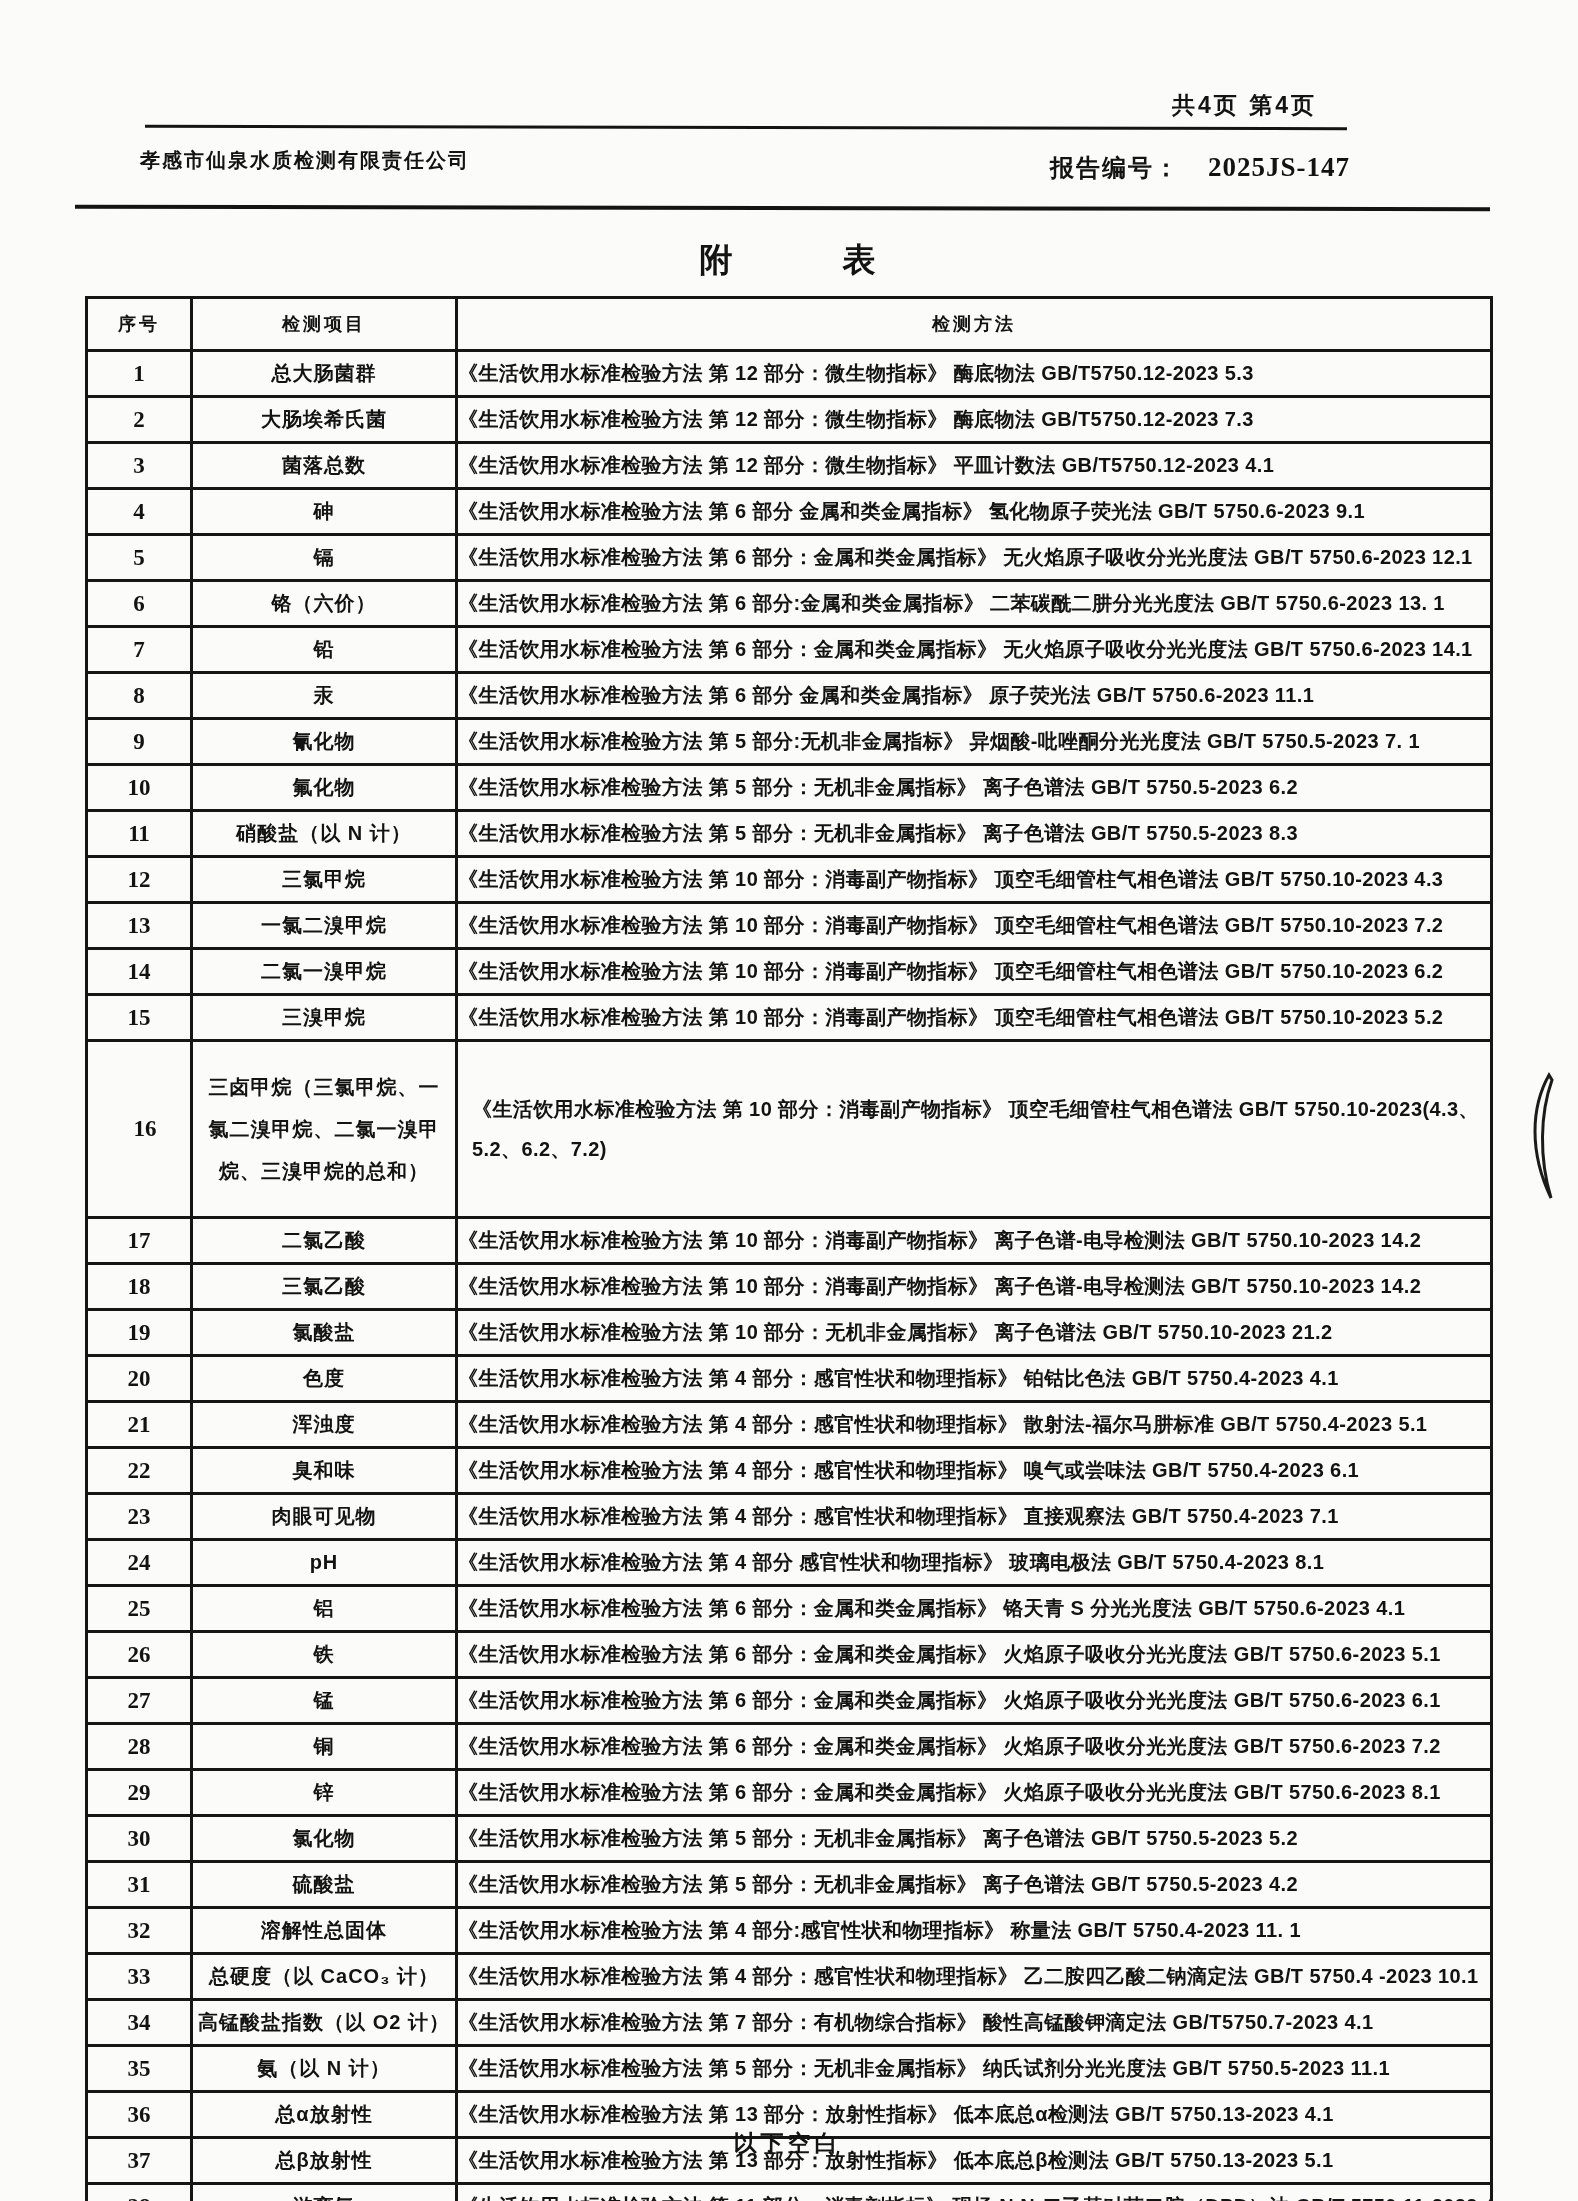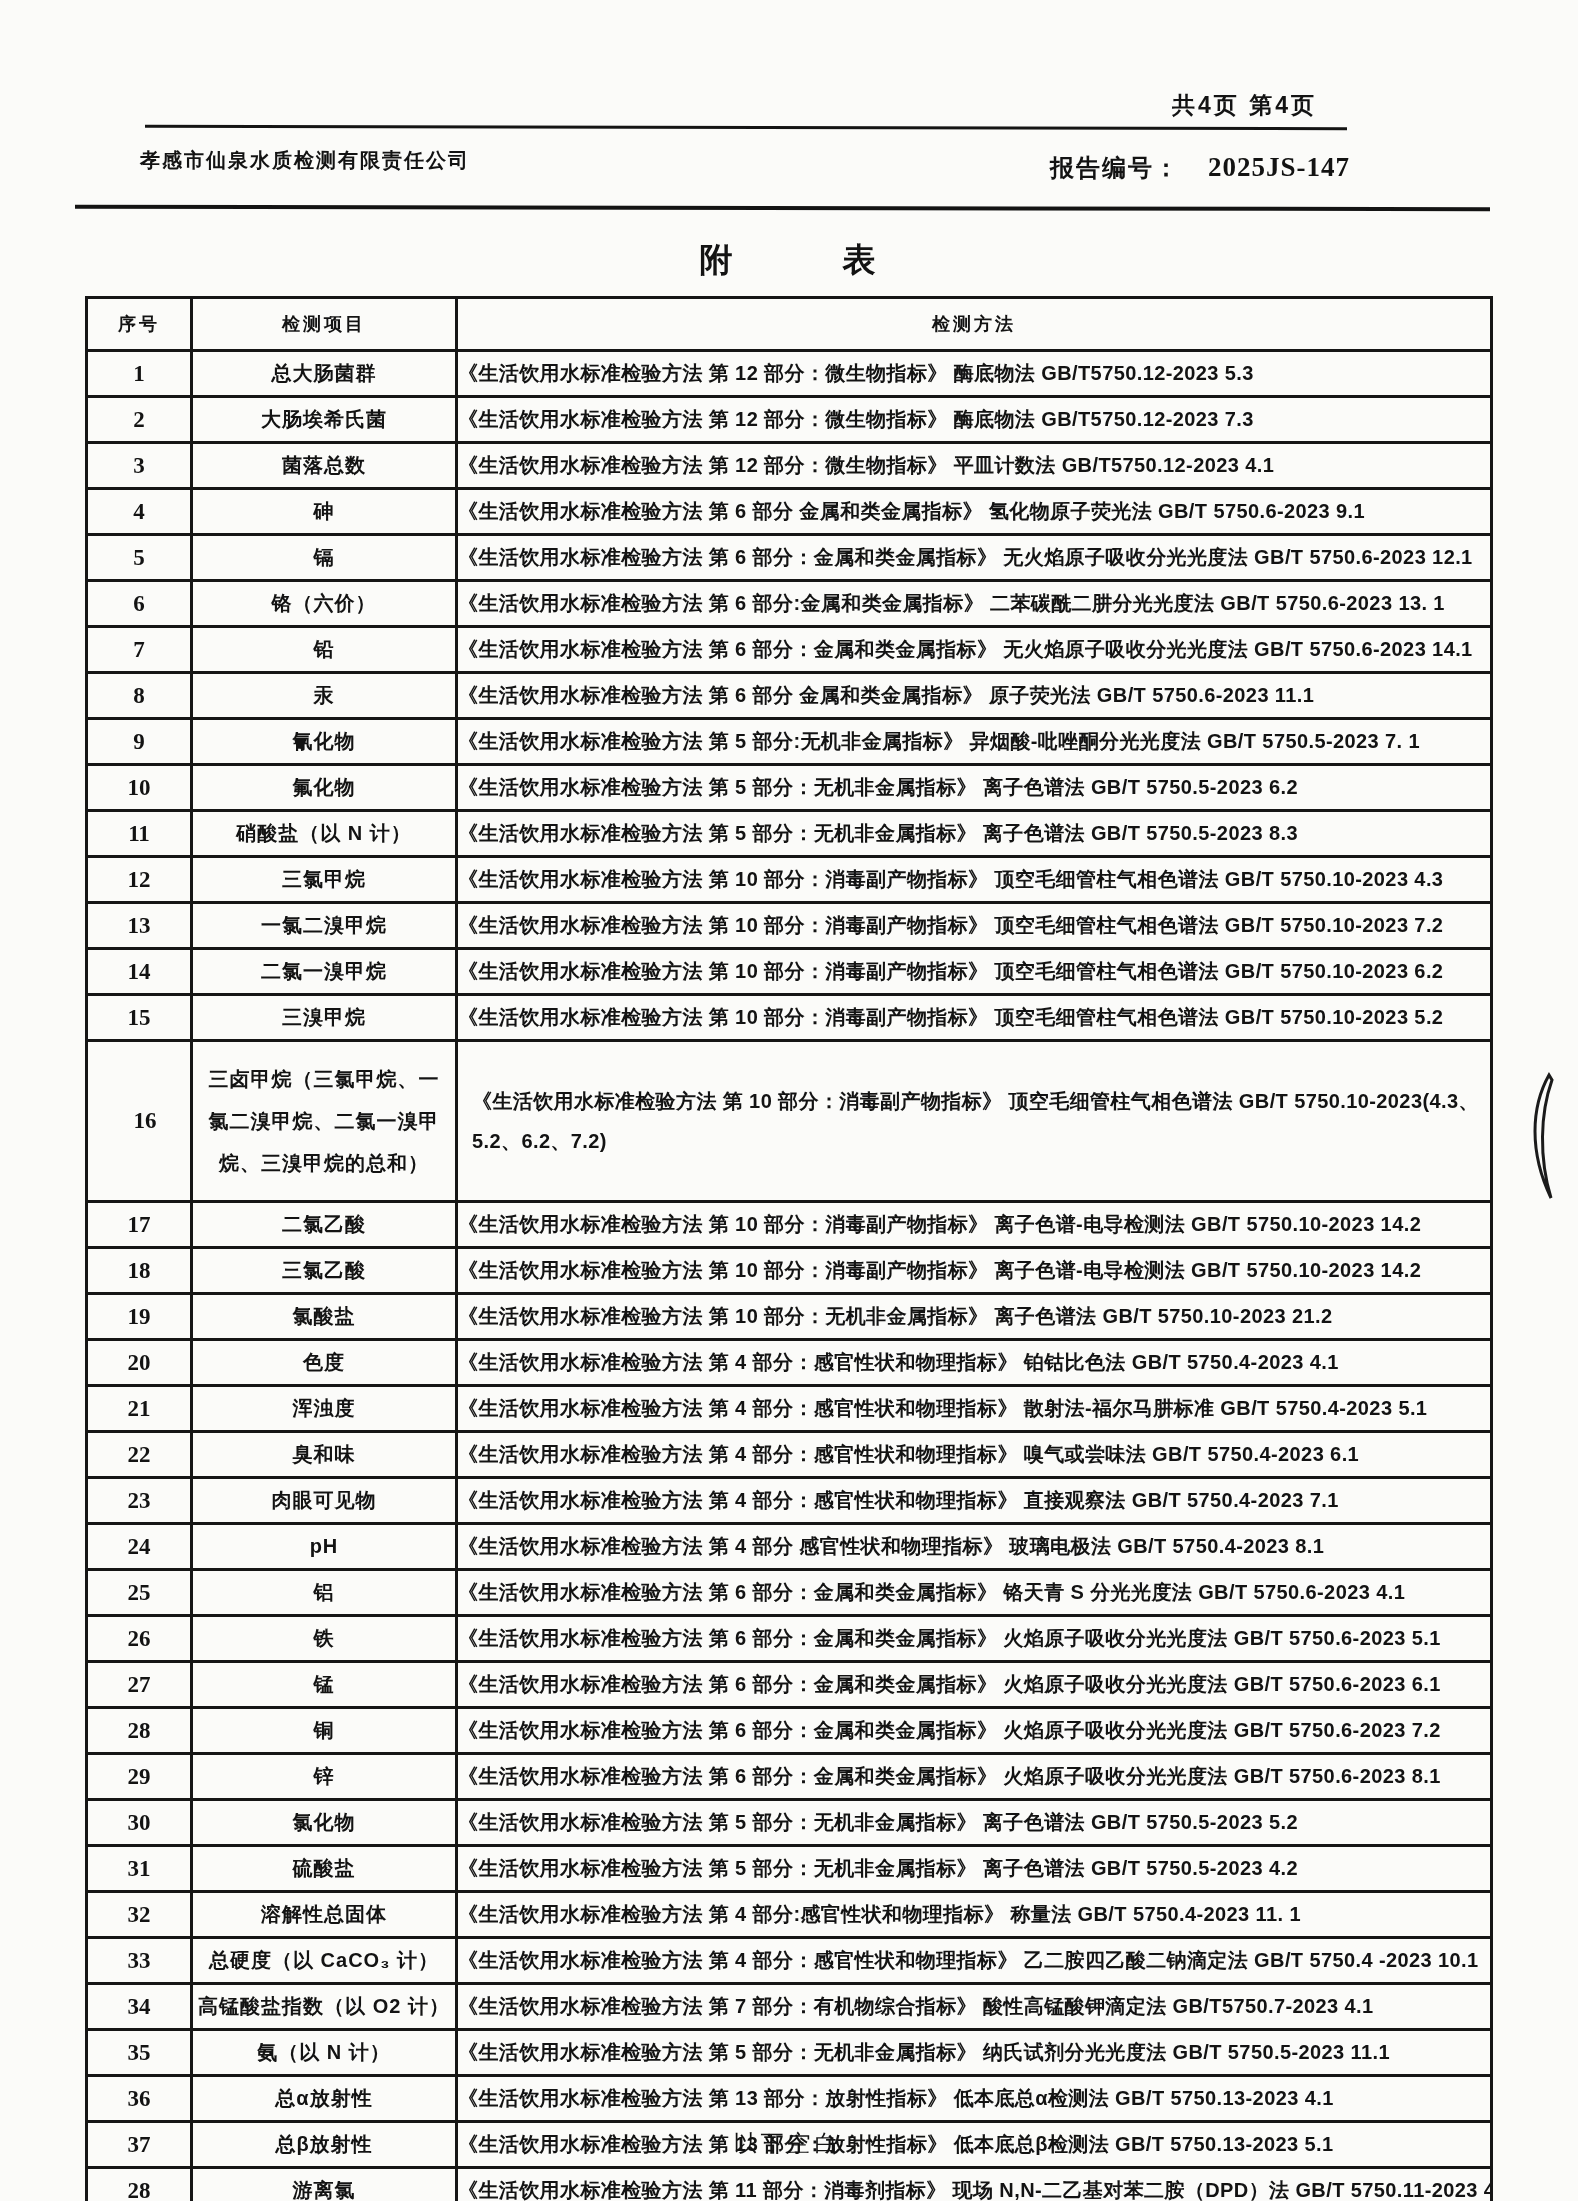--- a/index.html
+++ b/index.html
@@ -69,26 +69,26 @@
     text-align:center;font-size:20px;letter-spacing:1px;
     font-family:"Liberation Sans","DejaVu Sans",sans-serif;
     padding:0 6px;
   }
   td.c-method{
     text-align:left;font-size:20px;letter-spacing:0.4px;
     font-family:"Liberation Sans","DejaVu Sans",sans-serif;
     padding:0 10px 0 14px;white-space:nowrap;overflow:hidden;
   }
   tr.tall td{height:auto;padding-left:12px;}
-  tr.tall td.c-item{line-height:42px;padding:16px 10px;}
+  tr.tall td.c-item{line-height:42px;padding:24px 10px;}
   tr.tall td.c-method{white-space:normal;line-height:40px;padding:8px 10px 8px 14px;}
   
   .footer-blank{
     position:absolute;left:85px;top:2128px;width:1405px;
-    text-align:center;font-weight:400;font-size:23px;letter-spacing:4px;
+    text-align:center;font-weight:700;font-size:23px;letter-spacing:4px;
     font-family:"Liberation Sans","DejaVu Sans",sans-serif;
   }
   
   .artifact{position:absolute;left:1522px;top:1072px;}
 </style>
 </head>
 <body>
 
 <div class="page">
 

